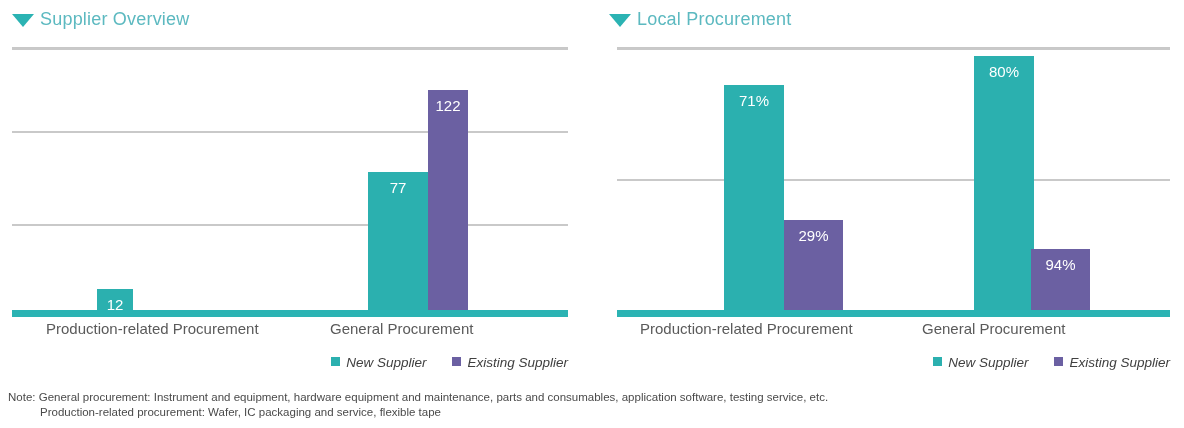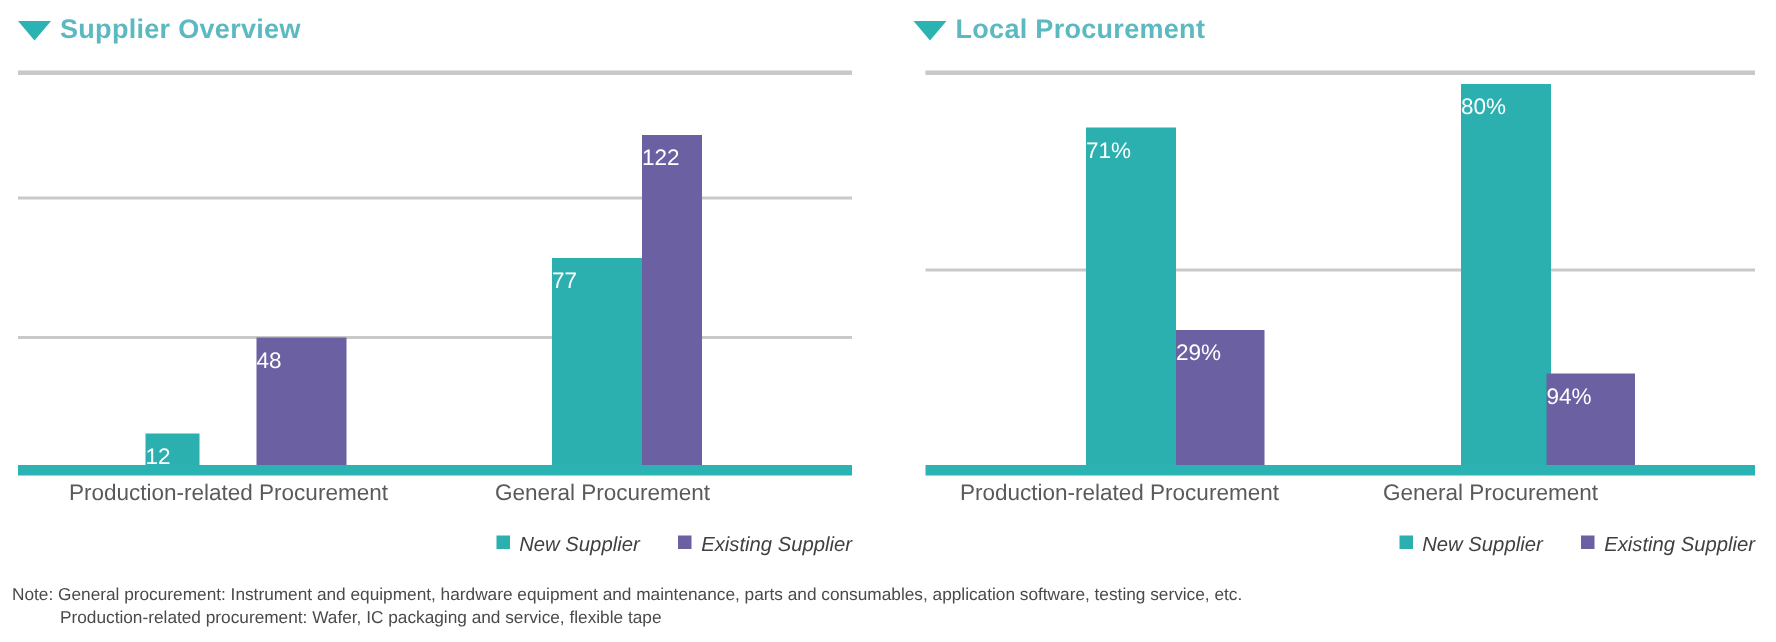--- a/index.html
+++ b/index.html
@@ -18,39 +18,39 @@
   .panel-left .panel-head{padding-left:12px;}
   .panel-right .panel-head{padding-left:17px;}
   .tri-icon{
     position:absolute;top:14px;width:0;height:0;
     border-left:11px solid transparent;border-right:11px solid transparent;
     border-top:13px solid #2BB3B3;
   }
   .panel-left .tri-icon{left:12px;}
   .panel-right .tri-icon{left:17px;}
   .panel-title{
-    position:absolute;top:9px;font-size:18px;font-weight:bold;
+    position:absolute;top:9px;font-size:18px;font-weight:normal;
     color:#5CB9C0;letter-spacing:.2px;white-space:nowrap;
   }
   .panel-left .panel-title{left:40px;}
   .panel-right .panel-title{left:45px;}
   .head-rule{position:absolute;top:47px;height:2px;background:#c8c8c8;}
   .panel-left .head-rule{left:12px;right:24px;}
   .panel-right .head-rule{left:25px;right:14px;}
 
   
   .plot{position:absolute;top:48px;height:265px;}
   .panel-left .plot{left:12px;width:556px;}
   .panel-right .plot{left:25px;width:553px;}
   .gridline{position:absolute;left:0;right:0;height:2px;background:#c9c9c9;}
   .axis-bar{position:absolute;height:7px;background:#2BB3B3;}
   .panel-left .axis-bar{left:12px;width:556px;top:310px;}
   .panel-right .axis-bar{left:25px;width:553px;top:310px;}
 
-  .bar{position:absolute;bottom:0;}
+  .bar{position:absolute;bottom:0;text-align:center;}
   .bar .v{
     position:absolute;left:0;right:0;top:7px;
     font-size:15px;color:#ffffff;
   }
   .bar.new{background:#2BB0AF;}
   .bar.existing{background:#6B60A2;}
 
   
   .cats{position:absolute;top:320px;height:24px;left:0;right:0;}
   .cat{
@@ -86,23 +86,20 @@
     </div>
     <div class="head-rule"></div>
 
     <div class="plot">
       <div class="gridline" style="top:0px"></div>
       <div class="gridline" style="top:83px"></div>
       <div class="gridline" style="top:176px"></div>
 
       <div class="bar new" style="left:85px;  width:36px; height:24px;">
         <span class="v">12</span>
-      </div>
-      <div class="bar existing" style="left:159px; width:60px; height:88px;">
-        <span class="v">48</span>
       </div>
       <div class="bar new" style="left:356px; width:60px; height:141px;">
         <span class="v">77</span>
       </div>
       <div class="bar existing" style="left:416px; width:40px; height:223px;">
         <span class="v">122</span>
       </div>
     </div>
     <div class="axis-bar"></div>
 

